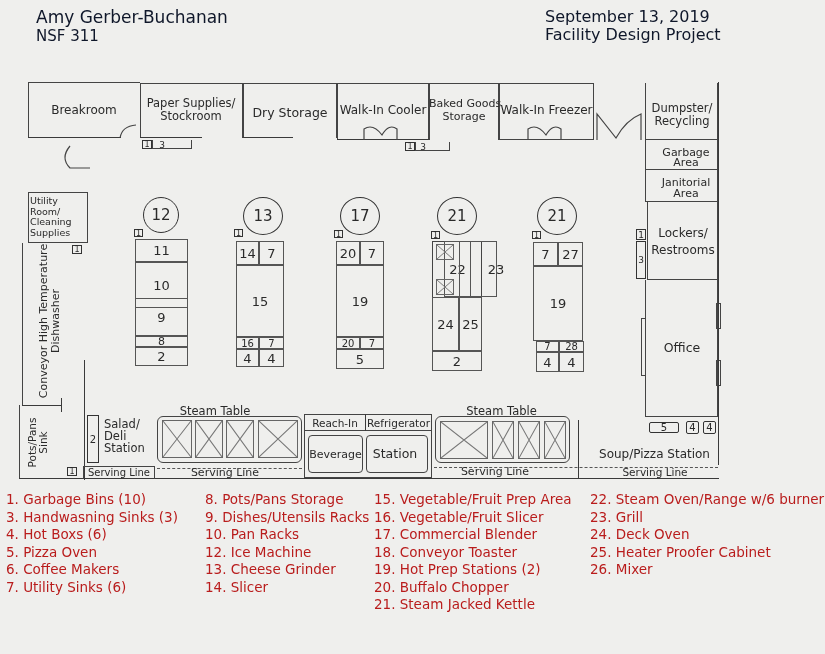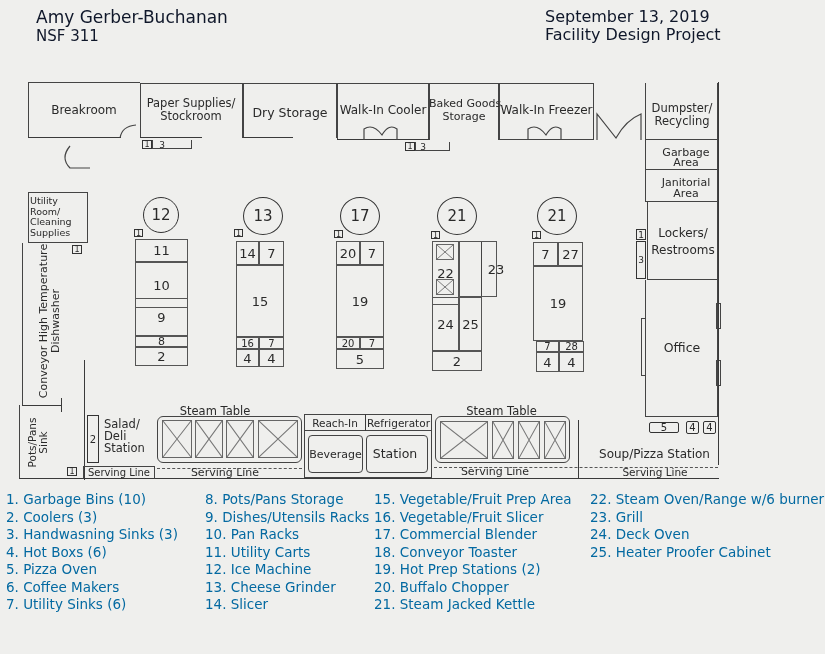--- a/index.html
+++ b/index.html
@@ -13,21 +13,21 @@
   .header-text { font-size:16px; line-height:18px; color:#0f172a; }
   .circle { position:absolute; border:1.4px solid #333; border-radius:50%; box-sizing:border-box;
             display:flex; align-items:center; justify-content:center; font-size:15px; }
   .cell { position:absolute; border:1.2px solid #555; box-sizing:border-box; display:flex;
           align-items:center; justify-content:center; font-size:13px; }
   .tiny { position:absolute; border:1.1px solid #333; box-sizing:border-box; font-size:8px;
           display:flex; align-items:center; justify-content:center; background:#efefed; }
   .xcell { position:absolute; border:1.3px solid #666; box-sizing:border-box; }
   .xcell svg { position:absolute; left:0; top:0; width:100%; height:100%; }
   .dash { position:absolute; border-top:1.3px dashed #555; height:0; }
-  .legend { position:absolute; font-size:13.5px; line-height:17.5px; color:#0369a1; }
+  .legend { position:absolute; font-size:13.5px; line-height:17.5px; color:#b91c1c; }
   .legend div { white-space:nowrap; }
   .vtext { position:absolute; transform:rotate(-90deg); transform-origin:left top; white-space:nowrap; font-size:12px; text-align:center; line-height:13px; }
   svg.door { position:absolute; overflow:visible; }
 </style>
 </head>
 <body>
 
 <div class="abs hand header-text" style="left:36px;top:8px;font-size:17px;">Amy Gerber-Buchanan</div>
 <div class="abs hand header-text" style="left:36px;top:27px;font-size:15px;">NSF 311</div>
 <div class="abs hand header-text" style="left:545px;top:8px;font-size:16px;">September 13, 2019</div>
@@ -247,21 +247,21 @@
   <div class="cell" style="left:336px;top:241px;width:24px;height:24px;">20</div>
   <div class="cell" style="left:360px;top:241px;width:24px;height:24px;">7</div>
   <div class="cell" style="left:336px;top:265px;width:48px;height:72px;">19</div>
   <div class="cell" style="left:336px;top:337px;width:24px;height:12px;font-size:10px;">20</div>
   <div class="cell" style="left:360px;top:337px;width:24px;height:12px;font-size:10px;">7</div>
   <div class="cell" style="left:336px;top:349px;width:48px;height:20px;">5</div>
 
   <div class="circle" style="left:437px;top:197px;width:40px;height:38px;">21</div>
   <div class="tiny" style="left:431px;top:231px;width:9px;height:8px;">1</div>
   <div class="box" style="left:432px;top:241px;width:50px;height:130px;"></div>
-  <div class="cell" style="left:432px;top:241px;width:27px;height:64px;">22</div>
+  <div class="cell" style="left:444px;top:241px;width:27px;height:56px;">22</div>
   <div class="xcell" style="left:436px;top:244px;width:18px;height:16px;">
       <svg viewBox="0 0 18 16" preserveAspectRatio="none">
         <path d="M0 0 L18 16 M18 0 L0 16" stroke="#777" stroke-width="1.1"></path>
       </svg>
     </div>
   <div class="xcell" style="left:436px;top:279px;width:18px;height:16px;">
       <svg viewBox="0 0 18 16" preserveAspectRatio="none">
         <path d="M0 0 L18 16 M18 0 L0 16" stroke="#777" stroke-width="1.1"></path>
       </svg>
     </div>
@@ -276,43 +276,42 @@
   <div class="cell" style="left:558px;top:242px;width:25px;height:24px;">27</div>
   <div class="cell" style="left:533px;top:266px;width:50px;height:75px;">19</div>
   <div class="cell" style="left:536px;top:341px;width:23px;height:11px;font-size:10px;">7</div>
   <div class="cell" style="left:559px;top:341px;width:25px;height:11px;font-size:10px;">28</div>
   <div class="cell" style="left:536px;top:352px;width:23px;height:20px;">4</div>
   <div class="cell" style="left:559px;top:352px;width:25px;height:20px;">4</div>
 </div>
 
 <div class="legend" style="left:6px;top:491px;">
   <div>1. Garbage Bins (10)</div>
-  <div>2. Coolers (3)</div>
   <div>3. Handwasning Sinks (3)</div>
   <div>4. Hot Boxs (6)</div>
   <div>5. Pizza Oven</div>
   <div>6. Coffee Makers</div>
   <div>7. Utility Sinks (6)</div>
 </div>
 <div class="legend" style="left:205px;top:491px;">
   <div>8. Pots/Pans Storage</div>
   <div>9. Dishes/Utensils Racks</div>
   <div>10. Pan Racks</div>
-  <div>11. Utility Carts</div>
   <div>12. Ice Machine</div>
   <div>13. Cheese Grinder</div>
   <div>14. Slicer</div>
 </div>
 <div class="legend" style="left:374px;top:491px;">
   <div>15. Vegetable/Fruit Prep Area</div>
   <div>16. Vegetable/Fruit Slicer</div>
   <div>17. Commercial Blender</div>
   <div>18. Conveyor Toaster</div>
   <div>19. Hot Prep Stations (2)</div>
   <div>20. Buffalo Chopper</div>
   <div>21. Steam Jacked Kettle</div>
 </div>
 <div class="legend" style="left:590px;top:491px;">
   <div>22. Steam Oven/Range w/6 burner</div>
   <div>23. Grill</div>
   <div>24. Deck Oven</div>
   <div>25. Heater Proofer Cabinet</div>
+  <div>26. Mixer</div>
 </div>
 
 </body></html>

